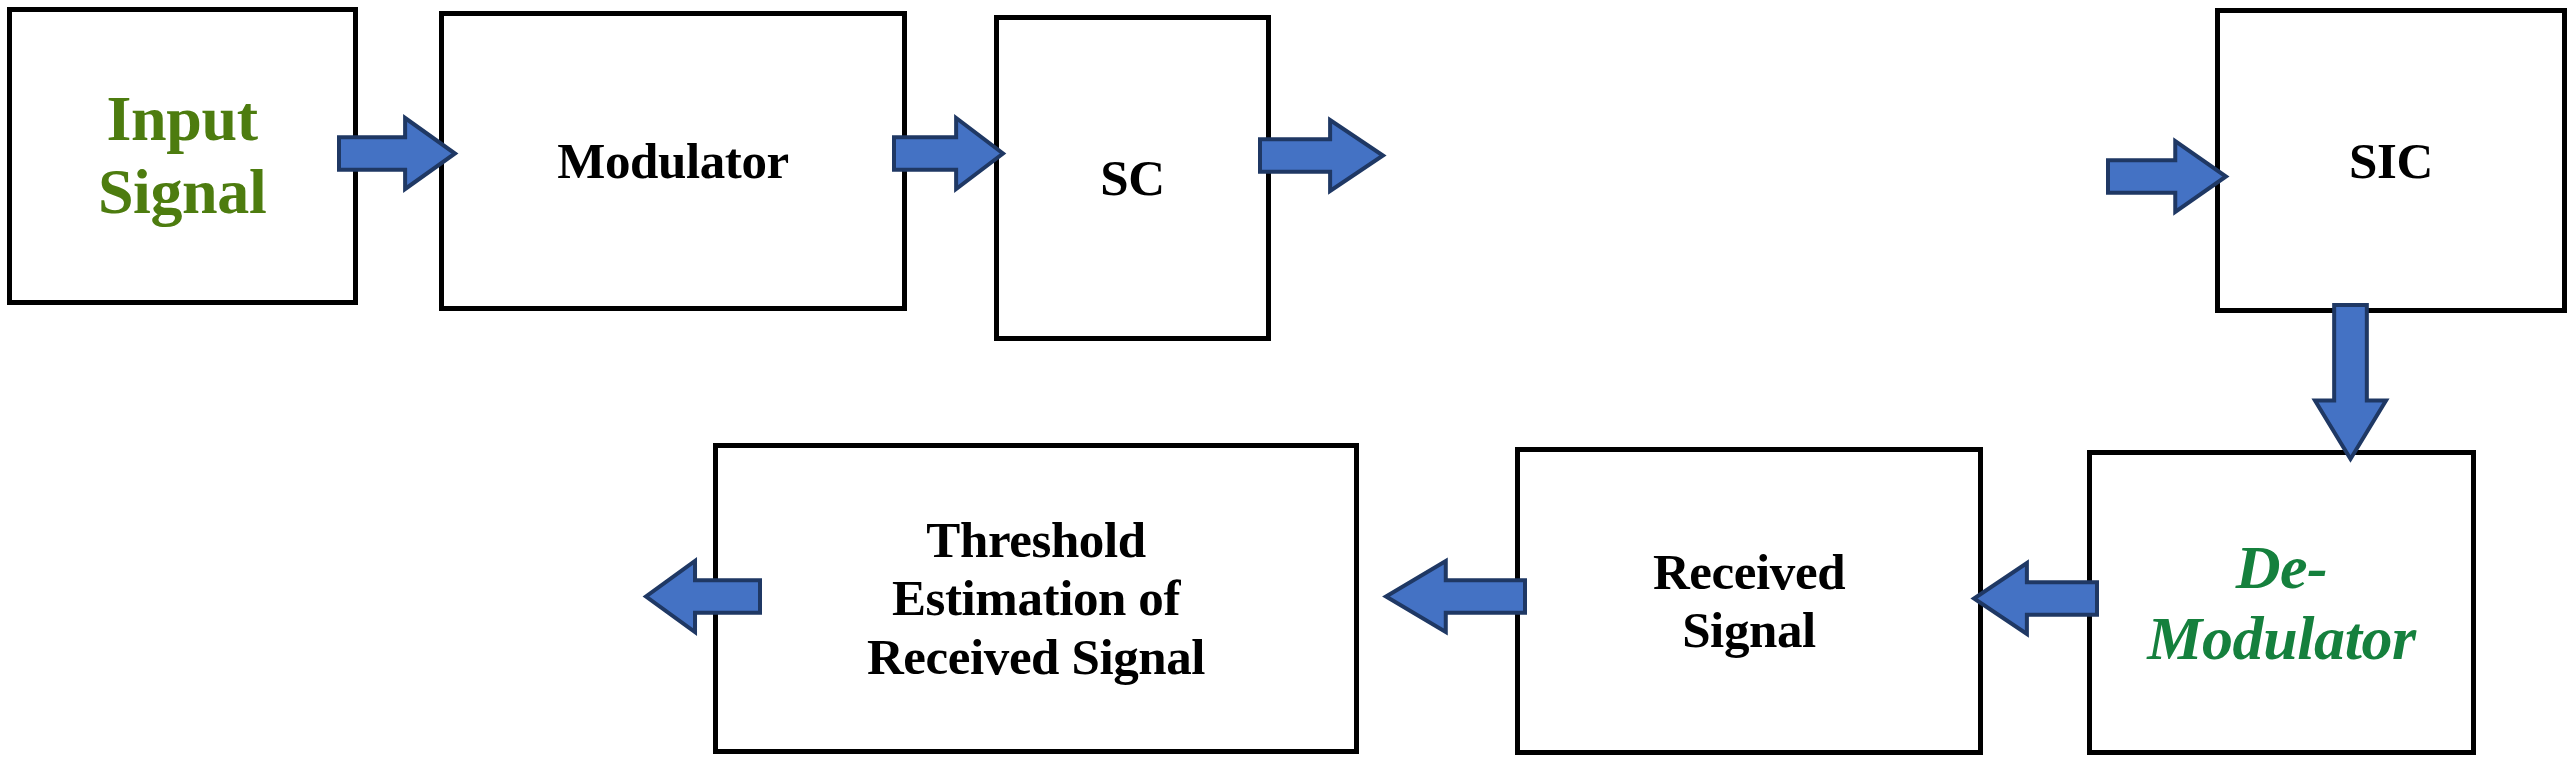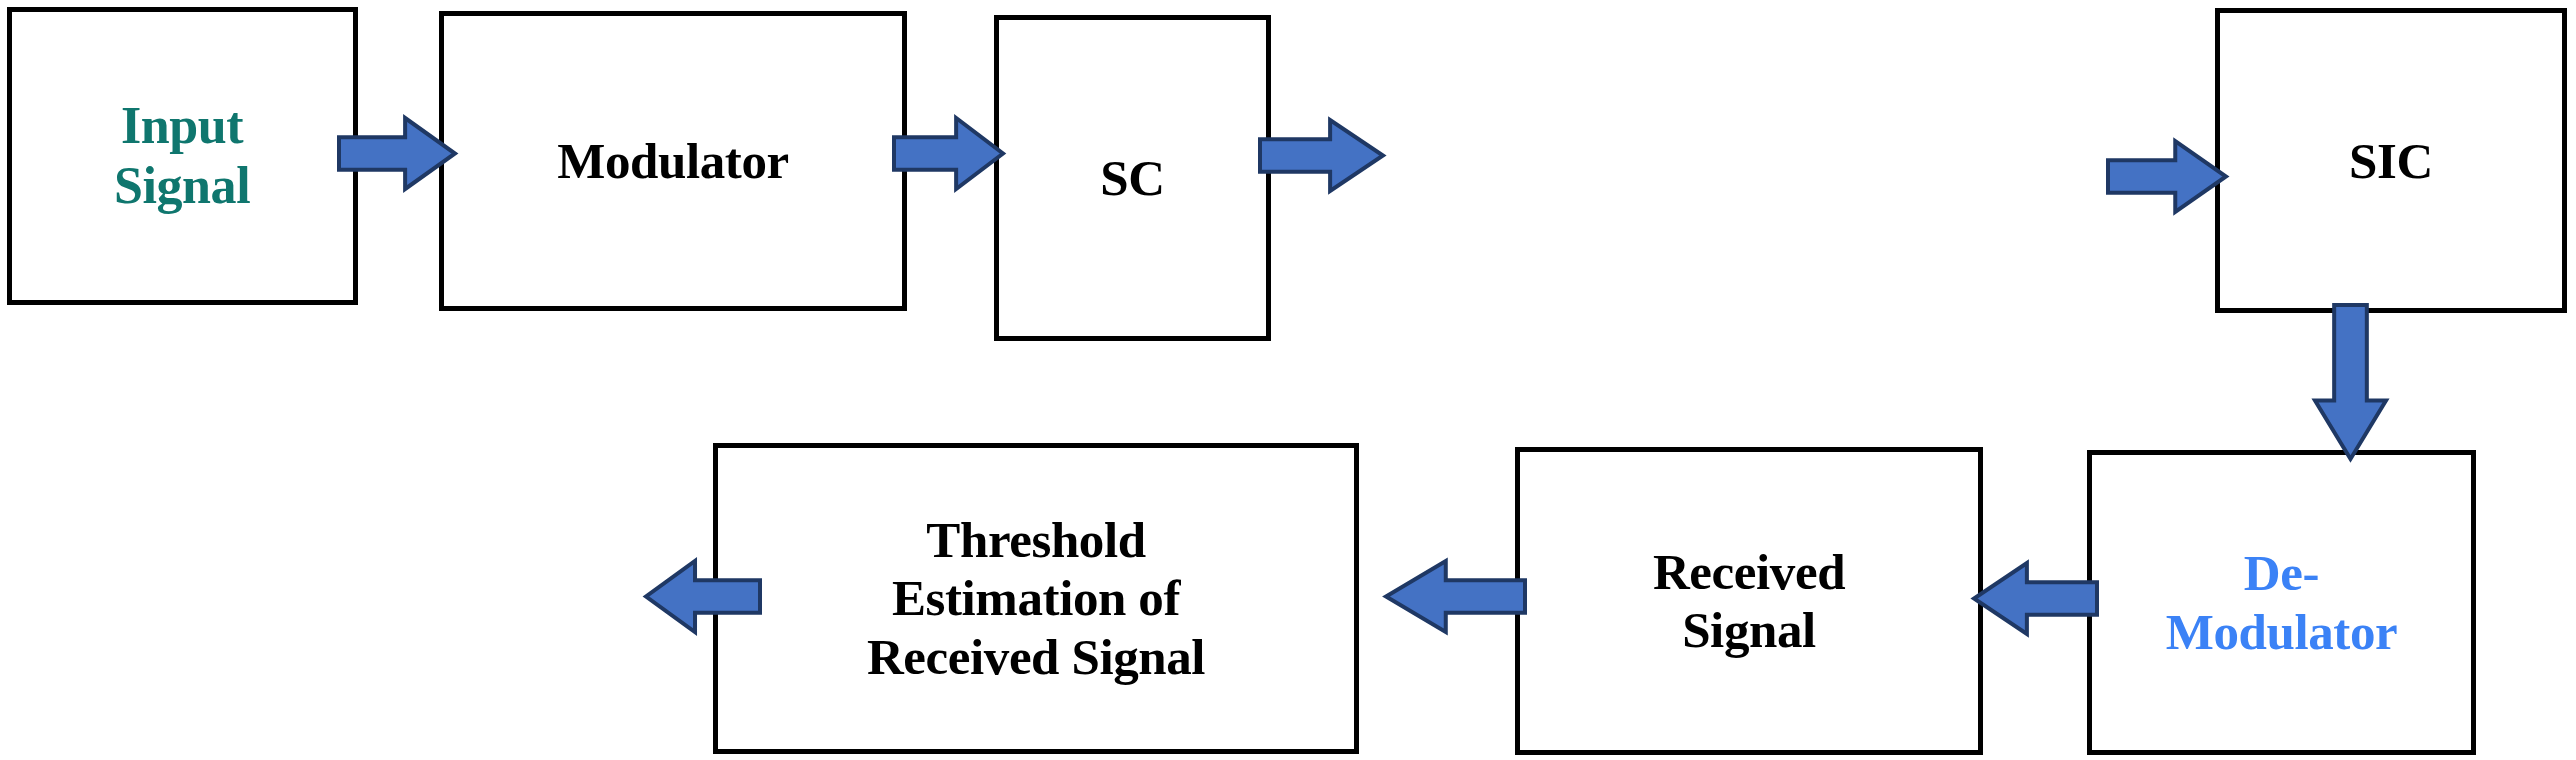--- a/index.html
+++ b/index.html
@@ -84,34 +84,34 @@
       <svg viewBox="0 0 100 100" preserveAspectRatio="none">
         <polygon points="100,27 43,27 43,0 0,50 43,100 43,73 100,73" fill="#4472C4" stroke="#1F3864" stroke-width="4" stroke-linejoin="miter" vector-effect="non-scaling-stroke"></polygon>
       </svg>
     </div>
     <div class="arrow" style="left: 646px; top: 561px; width: 114px; height: 71px;">
       <svg viewBox="0 0 100 100" preserveAspectRatio="none">
         <polygon points="100,27 43,27 43,0 0,50 43,100 43,73 100,73" fill="#4472C4" stroke="#1F3864" stroke-width="4" stroke-linejoin="miter" vector-effect="non-scaling-stroke"></polygon>
       </svg>
     </div>
     <div class="node" style="left: 6.6px; top: 6.6px; width: 351px; height: 298px; border-color: rgb(0, 0, 0);">
-      <div class="node-label" style="font-size: 52px; color: #0f766e;">Input
+      <div class="node-label" style="font-size: 64px; color: #4d7c0f;">Input
 Signal</div>
     </div>
     <div class="node" style="left: 439px; top: 10.8px; width: 468px; height: 300px; border-color: rgb(0, 0, 0);">
       <div class="node-label" style="font-size: 51px; color: rgb(0, 0, 0);">Modulator</div>
     </div>
     <div class="node" style="left: 994px; top: 15px; width: 277px; height: 326px; border-color: rgb(0, 0, 0);">
       <div class="node-label" style="font-size: 51px; color: rgb(0, 0, 0);">SC</div>
     </div>
     <div class="node" style="left: 2215px; top: 8.3px; width: 352px; height: 305px; border-color: rgb(0, 0, 0);">
       <div class="node-label" style="font-size: 51px; color: rgb(0, 0, 0);">SIC</div>
     </div>
     <div class="node" style="left: 2087px; top: 450px; width: 389px; height: 305px; border-color: rgb(0, 0, 0);">
-      <div class="node-label" style="font-size: 51px; color: #3b82f6;">De-
+      <div class="node-label" style="font-size: 62px; color: #15803d; font-style: italic;">De-
 Modulator</div>
     </div>
     <div class="node" style="left: 1515px; top: 447px; width: 468px; height: 308px; border-color: rgb(0, 0, 0); align-items: center;">
       <div class="node-label" style="font-size: 51px; color: rgb(0, 0, 0);">Received
 Signal</div>
     </div>
     <div class="node" style="left: 713px; top: 443px; width: 646px; height: 311px; border-color: rgb(0, 0, 0);">
       <div class="node-label" style="font-size: 51px; color: rgb(0, 0, 0);">Threshold
 Estimation of
 Received Signal</div>

